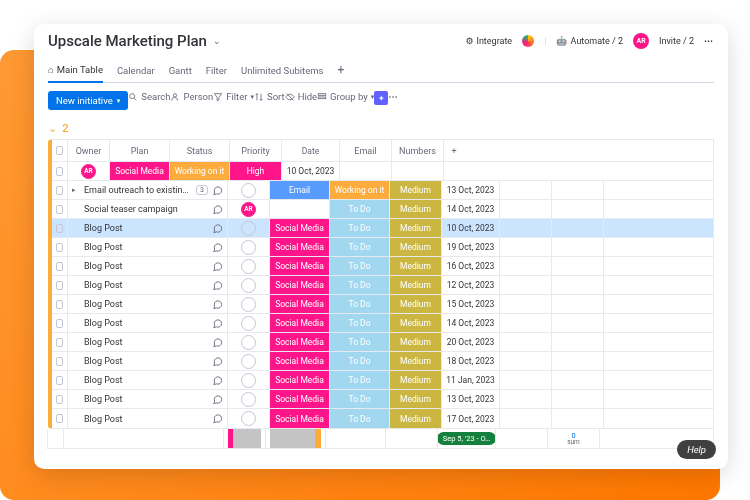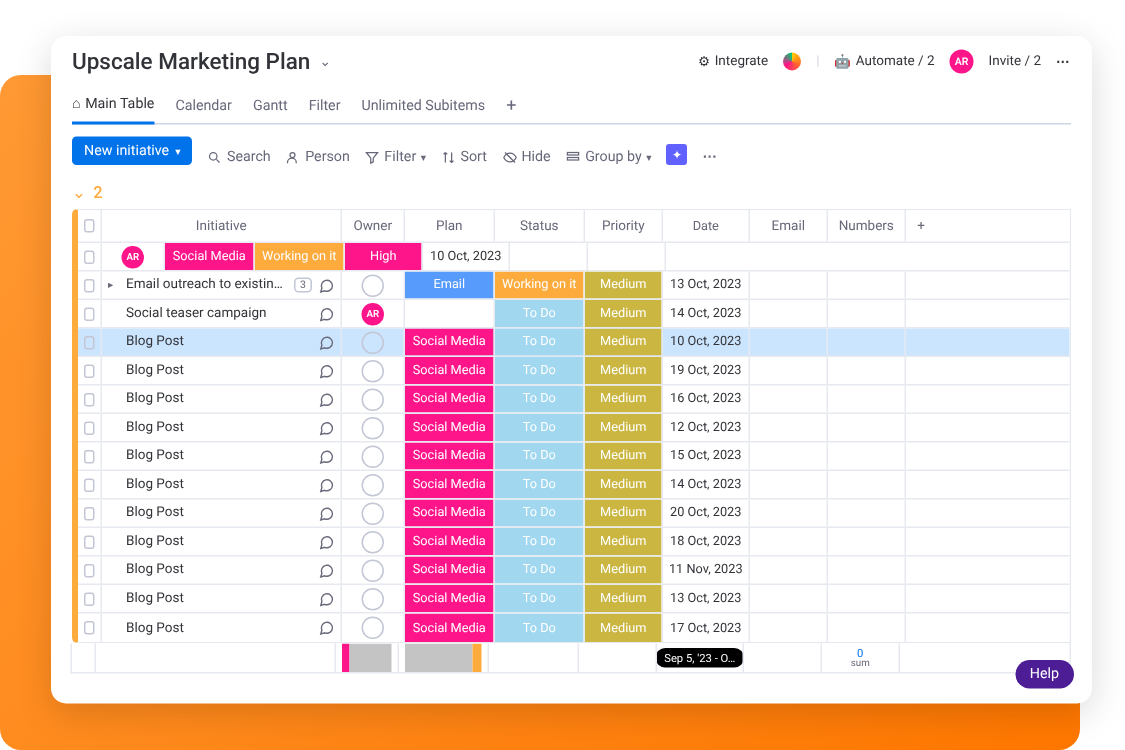--- a/index.html
+++ b/index.html
@@ -11,21 +11,21 @@
 .board-title { font-size: 15px; font-weight: 500; color: #323338; }
 .chev { font-size: 9px; color: #676879; }
 .header-actions { margin-left: auto; display: flex; align-items: center; gap: 10px; font-size: 9px; color: #323338; }
 .hact { display: flex; align-items: center; gap: 3px; cursor: pointer; }
 .avatar-pill { width: 16px; height: 16px; border-radius: 50%; background: #ff158a; color: #fff; font-size: 7px; font-weight: 600; display: flex; align-items: center; justify-content: center; }
 .dots { letter-spacing: 1px; font-weight: bold; }
 .tabs { display: flex; gap: 14px; border-bottom: 1px solid #d0d4e4; margin-top: 8px; font-size: 9.5px; color: #676879; }
 .tab { padding: 5px 0; display: flex; align-items: center; gap: 3px; cursor: pointer; }
 .tab.active { color: #323338; border-bottom: 2px solid #0073ea; margin-bottom: -1px; }
 .tab-add { font-size: 12px; padding: 5px 0; color: #676879; }
-.toolbar { display: flex; align-items: flex-end; gap: 10px; padding: 8px 14px; font-size: 9.5px; color: #323338; }
+.toolbar { display: flex; align-items: flex-start; gap: 0; padding: 8px 14px; font-size: 9.5px; color: #323338; }
 .btn-primary { background: #0073ea; color: #fff; border-radius: 3px; padding: 4px 8px; font-size: 9.5px; display: flex; align-items: center; gap: 4px; cursor: pointer; }
 .tbtn { display: flex; align-items: center; gap: 3px; cursor: pointer; color: #676879; }
 .ticon { width: 10px; height: 10px; }
 .wand { width: 14px; height: 14px; background: #6161ff; border-radius: 2px; display: flex; align-items: center; justify-content: center; color: #fff; font-size: 8px; }
 .body-scroll { flex: 1; overflow: auto; padding: 0 14px 6px 14px; }
 .group-head { display: flex; align-items: center; gap: 5px; color: #fdab3d; font-size: 11px; font-weight: 500; padding: 4px 0; }
 .table { border: 1px solid #e6e9ef; border-left: 4px solid #fdab3d; border-radius: 4px 0 0 4px; font-size: 9px; color: #323338; }
 .row { display: flex; align-items: stretch; border-bottom: 1px solid #e6e9ef; height: 19px; }
 .row:last-child { border-bottom: none; }
 .row.header-row { height: 22px; background: #fff; font-size: 9px; color: #676879; }
@@ -49,24 +49,24 @@
 .count-badge { border: 1px solid #c3c6d4; border-radius: 3px; font-size: 7px; padding: 0 3px; color: #676879; }
 .chat-icon { width: 11px; height: 11px; color: #676879; flex-shrink: 0; }
 .owner-circ { width: 15px; height: 15px; border-radius: 50%; border: 1px solid #c3c6d4; display: flex; align-items: center; justify-content: center; color: #c3c6d4; font-size: 8px; }
 .owner-circ.filled { background: #ff158a; border-color: #ff158a; color: #fff; font-size: 6.5px; font-weight: 600; }
 .label { width: 100%; height: 100%; display: flex; align-items: center; justify-content: center; color: #fff; font-size: 8.5px; }
 .add-row { height: 22px; padding-left: 20px; color: #676879; display: flex; align-items: center; font-size: 9px; }
 .summary-row { display: flex; height: 20px; border: 1px solid #e6e9ef; border-top: none; margin-left: -1px; }
 .summary-row .cell { background: #fff; }
 .sum-bar { height: 100%; display: flex; width: 100%; }
 .sum-seg { height: 100%; }
-.date-range { background: #000000; color: #fff; border-radius: 9px; font-size: 7.5px; padding: 2px 6px; }
+.date-range { background: #15803d; color: #fff; border-radius: 9px; font-size: 7.5px; padding: 2px 6px; }
 .sum-num { font-size: 7.5px; color: #0073ea; text-align: center; line-height: 1; }
 .sum-num .lbl { color: #676879; font-size: 6.5px; }
-.help-btn { position: absolute; bottom: 10px; right: 12px; background: #4c1d95; color: #fff; border-radius: 12px; padding: 4px 10px; font-size: 9.5px; cursor: pointer; }
+.help-btn { position: absolute; bottom: 10px; right: 12px; background: #404040; color: #fff; border-radius: 12px; padding: 4px 10px; font-size: 9.5px; cursor: pointer; font-style: italic; }
 svg { display: block; }
 </style>
 </head>
 <body>
 
 <div class="bg-orange"></div>
 
 <div class="window">
 
   <div class="header">
@@ -162,21 +162,20 @@
     <div class="group-head">
       <span>⌄</span>
       <span>2</span>
     </div>
 
     <div class="table">
       <div class="row header-row">
         <div class="cell c-check">
             <div class="checkbox"></div>
           </div>
-        <div class="cell c-init">Initiative</div>
         <div class="cell c-owner">Owner</div>
         <div class="cell c-type">Plan</div>
         <div class="cell c-status">Status</div>
         <div class="cell c-prio">Priority</div>
         <div class="cell c-date">Date</div>
         <div class="cell c-email">Email</div>
         <div class="cell c-num">Numbers</div>
         <div class="cell c-add">+</div>
       </div>
       <div id="rows-container">
@@ -520,21 +519,21 @@
             </div>
             <div class="cell c-type" style="padding:0">
               <div class="label" style="background:#ff158a">Social Media</div>
             </div>
             <div class="cell c-status" style="padding:0">
               <div class="label" style="background:#a1d8f0">To Do</div>
             </div>
             <div class="cell c-prio" style="padding:0">
               <div class="label" style="background:#cab641">Medium</div>
             </div>
-            <div class="cell c-date">11 Nov, 2023</div>
+            <div class="cell c-date">11 Jan, 2023</div>
             <div class="cell c-email"></div>
             <div class="cell c-num"></div>
             <div class="cell c-add"></div>
           </div>
           <div class="row">
             <div class="cell c-check">
               <div class="checkbox"></div>
             </div>
             <div class="cell c-init left">
               <div class="init-wrap">

